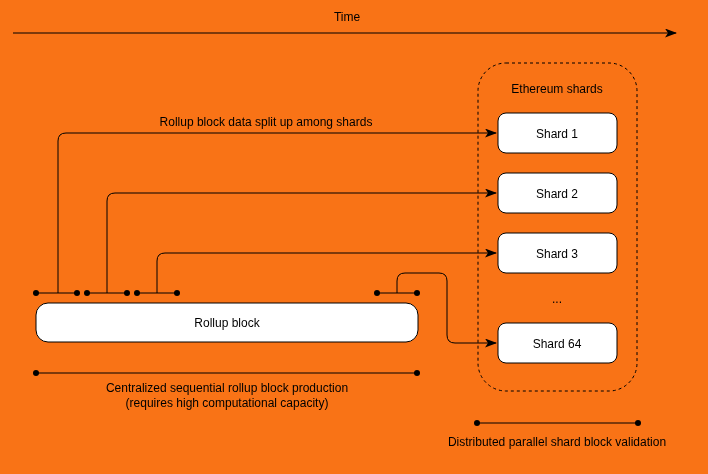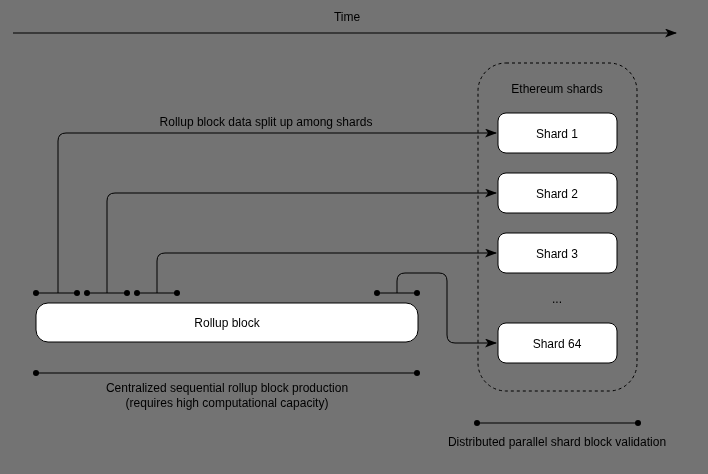--- a/index.html
+++ b/index.html
@@ -5,21 +5,21 @@
   html, body {
     margin: 0;
     padding: 0;
     background: #ffffff;
     font-family: "Liberation Sans", sans-serif;
   }
   .stage {
     position: relative;
     width: 708px;
     height: 474px;
-    background: #737373;
+    background: #f97316;
     overflow: hidden;
   }
   svg { display: block; }
   .ln {
     stroke: #000000;
     stroke-width: 1;
     fill: none;
   }
   .dashed {
     stroke: #000000;

